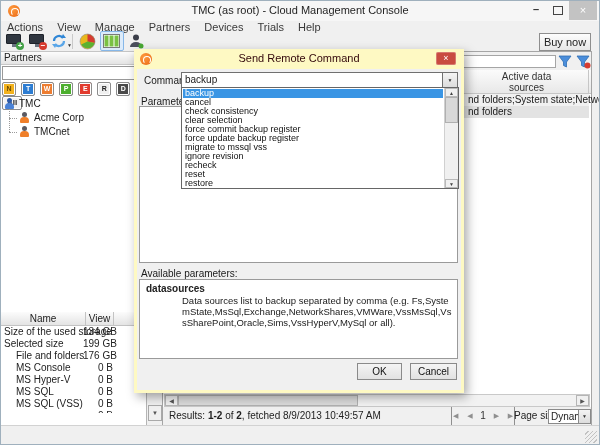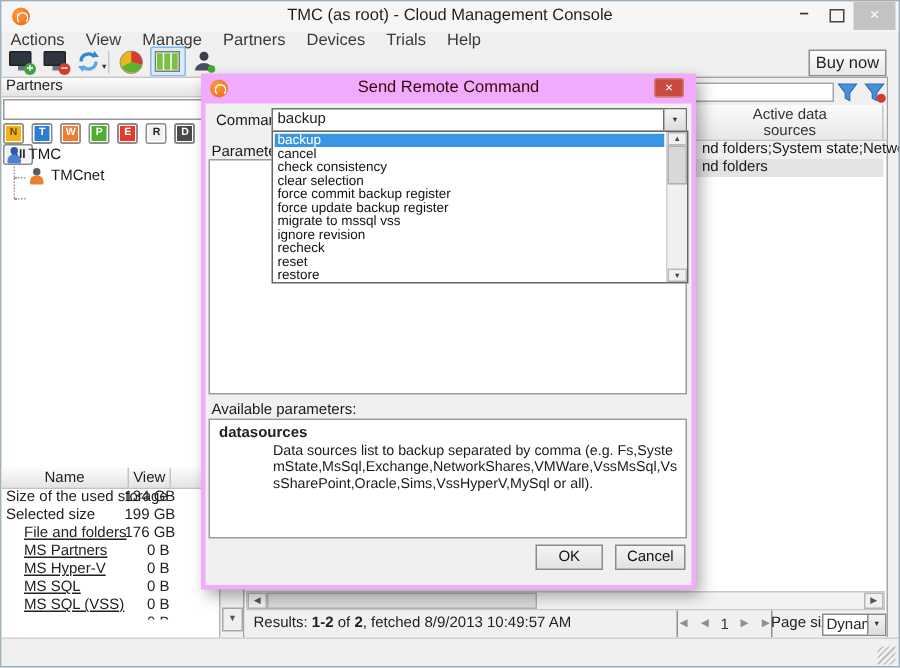--- a/index.html
+++ b/index.html
@@ -59,21 +59,21 @@
   .tree-stub { position:absolute; border-top:1px dotted #9a9a9a; }
 
   .totals { position:absolute; left:0; top:260px; width:146px; }
   .t-colhdr { display:flex; height:14px; background:linear-gradient(#fcfcfc,#e4e4e4); border-bottom:1px solid #c3c3c3; font-size:10px; }
   .t-colhdr div { line-height:13px; text-align:center; }
   .t-colhdr .c1 { width:85px; border-right:1px solid #c3c3c3; }
   .t-colhdr .c2 { width:28px; border-right:1px solid #c3c3c3; }
   .t-rows { height:87px; overflow:hidden; }
   .t-row { display:flex; height:12px; font-size:10px; line-height:12px; }
   .t-row .n { width:82px; padding-left:3px; white-space:nowrap; }
-  .t-row.ind .n { padding-left:15px;text-decoration:underline; }
+  .t-row.ind .n { padding-left:15px; }
   .t-row .v { width:30px; text-align:right; white-space:nowrap; }
 
   
   .vscroll-btn { position:absolute; left:147px; top:404px; width:14px; height:16px; background:#f0f0f0; border:1px solid #a9a9a9; font-size:6px; color:#555; text-align:center; line-height:15px; }
 
   
   .main-panel { position:absolute; left:161px; top:50px; width:430px; height:374px; background:#fff; border:1px solid #a5a5a5; }
   .filter-row { position:absolute; left:0; top:0; width:428px; height:18px; background:#f0f0f0; }
   .filter-input { position:absolute; left:2px; top:3px; width:391px; height:13px; background:#fff; border:1px solid #a5a5a5; font-size:10px; font-family:"Liberation Sans",sans-serif; }
   .funnel { position:absolute; top:3px; width:15px; height:14px; }
@@ -100,21 +100,21 @@
   .ps-label { position:absolute; left:351px; }
   .ps-combo { position:absolute; left:385px; top:2px; width:43px; height:15px; background:#fff; border:1px solid #8a8a8a; font-size:10px; line-height:13px; padding-left:2px; }
   .ps-combo .db { position:absolute; right:0; top:0; bottom:0; width:12px; background:linear-gradient(#f4f4f4,#dcdcdc); border-left:1px solid #8a8a8a; font-size:5px; color:#333; text-align:center; line-height:13px; }
 
   
   .bottom-strip { position:absolute; left:0; top:424px; right:0; height:20px; background:#f0f0f0; border-top:1px solid #d2d2d2; }
   .grip { position:absolute; right:2px; bottom:2px; width:12px; height:12px;
           background:repeating-linear-gradient(135deg, transparent 0 2px, #c2c2c2 2px 3px); }
 
   
-  .dialog { position:absolute; left:133px; top:48px; width:330px; height:344px; background:#f0abfc; box-shadow:3px 4px 10px rgba(0,0,0,.35); }
+  .dialog { position:absolute; left:133px; top:48px; width:330px; height:344px; background:#fef9c3; box-shadow:3px 4px 10px rgba(0,0,0,.35); }
   .dlg-title { position:absolute; left:0; top:0; right:0; height:20px; }
   .dlg-icon { position:absolute; left:6px; top:4px; width:12px; height:12px; border-radius:50%;
               background:radial-gradient(circle at 35% 35%, #ff9c3f, #e86412); }
   .dlg-icon::after { content:""; position:absolute; left:3px; top:3px; width:6px; height:6px; border:1px solid #fff; border-radius:50%; border-bottom-color:transparent; }
   .dlg-cap { position:absolute; left:0; right:0; top:3px; text-align:center; color:#33090b; font-size:11px; }
   .dlg-close { position:absolute; right:8px; top:3px; width:20px; height:13px; background:#c94b40; border-radius:2px;
                color:#fff; font-size:9px; line-height:12px; text-align:center; box-shadow:inset 0 0 0 1px rgba(255,255,255,.25); }
   .dlg-body { position:absolute; left:3px; right:3px; top:20px; bottom:3px; background:#f0f0f0; font-size:10px; }
   .lab { position:absolute; color:#1a1a1a; font-size:10px; }
   .combo { position:absolute; left:44px; top:3px; width:277px; height:16px; background:#fff; border:1px solid #707070; line-height:14px; padding-left:3px; }
@@ -228,20 +228,27 @@
             <span class="head"></span>
             <span class="bod"></span>
           </span>
         <span class="lbl" style="left:18px;">TMC</span>
       </div>
       <div class="tree-item">
         <span class="person orange" style="left:18px;top:1px;">
             <span class="head"></span>
             <span class="bod"></span>
           </span>
+        <span class="lbl" style="left:33px;">Acme Corp</span>
+      </div>
+      <div class="tree-item">
+        <span class="person orange" style="left:18px;top:1px;">
+            <span class="head"></span>
+            <span class="bod"></span>
+          </span>
         <span class="lbl" style="left:33px;">TMCnet</span>
       </div>
     </div>
 
     <div class="totals">
       <div class="t-colhdr">
         <div class="c1">Name</div>
         <div class="c2">View</div>
       </div>
       <div class="t-rows">
@@ -251,21 +258,21 @@
           </div>
         <div class="t-row">
             <span class="n">Selected size</span>
             <span class="v">199 GB</span>
           </div>
         <div class="t-row ind">
             <span class="n">File and folders</span>
             <span class="v">176 GB</span>
           </div>
         <div class="t-row ind">
-            <span class="n">MS Partners</span>
+            <span class="n">MS Console</span>
             <span class="v">0 B</span>
           </div>
         <div class="t-row ind">
             <span class="n">MS Hyper-V</span>
             <span class="v">0 B</span>
           </div>
         <div class="t-row ind">
             <span class="n">MS SQL</span>
             <span class="v">0 B</span>
           </div>

